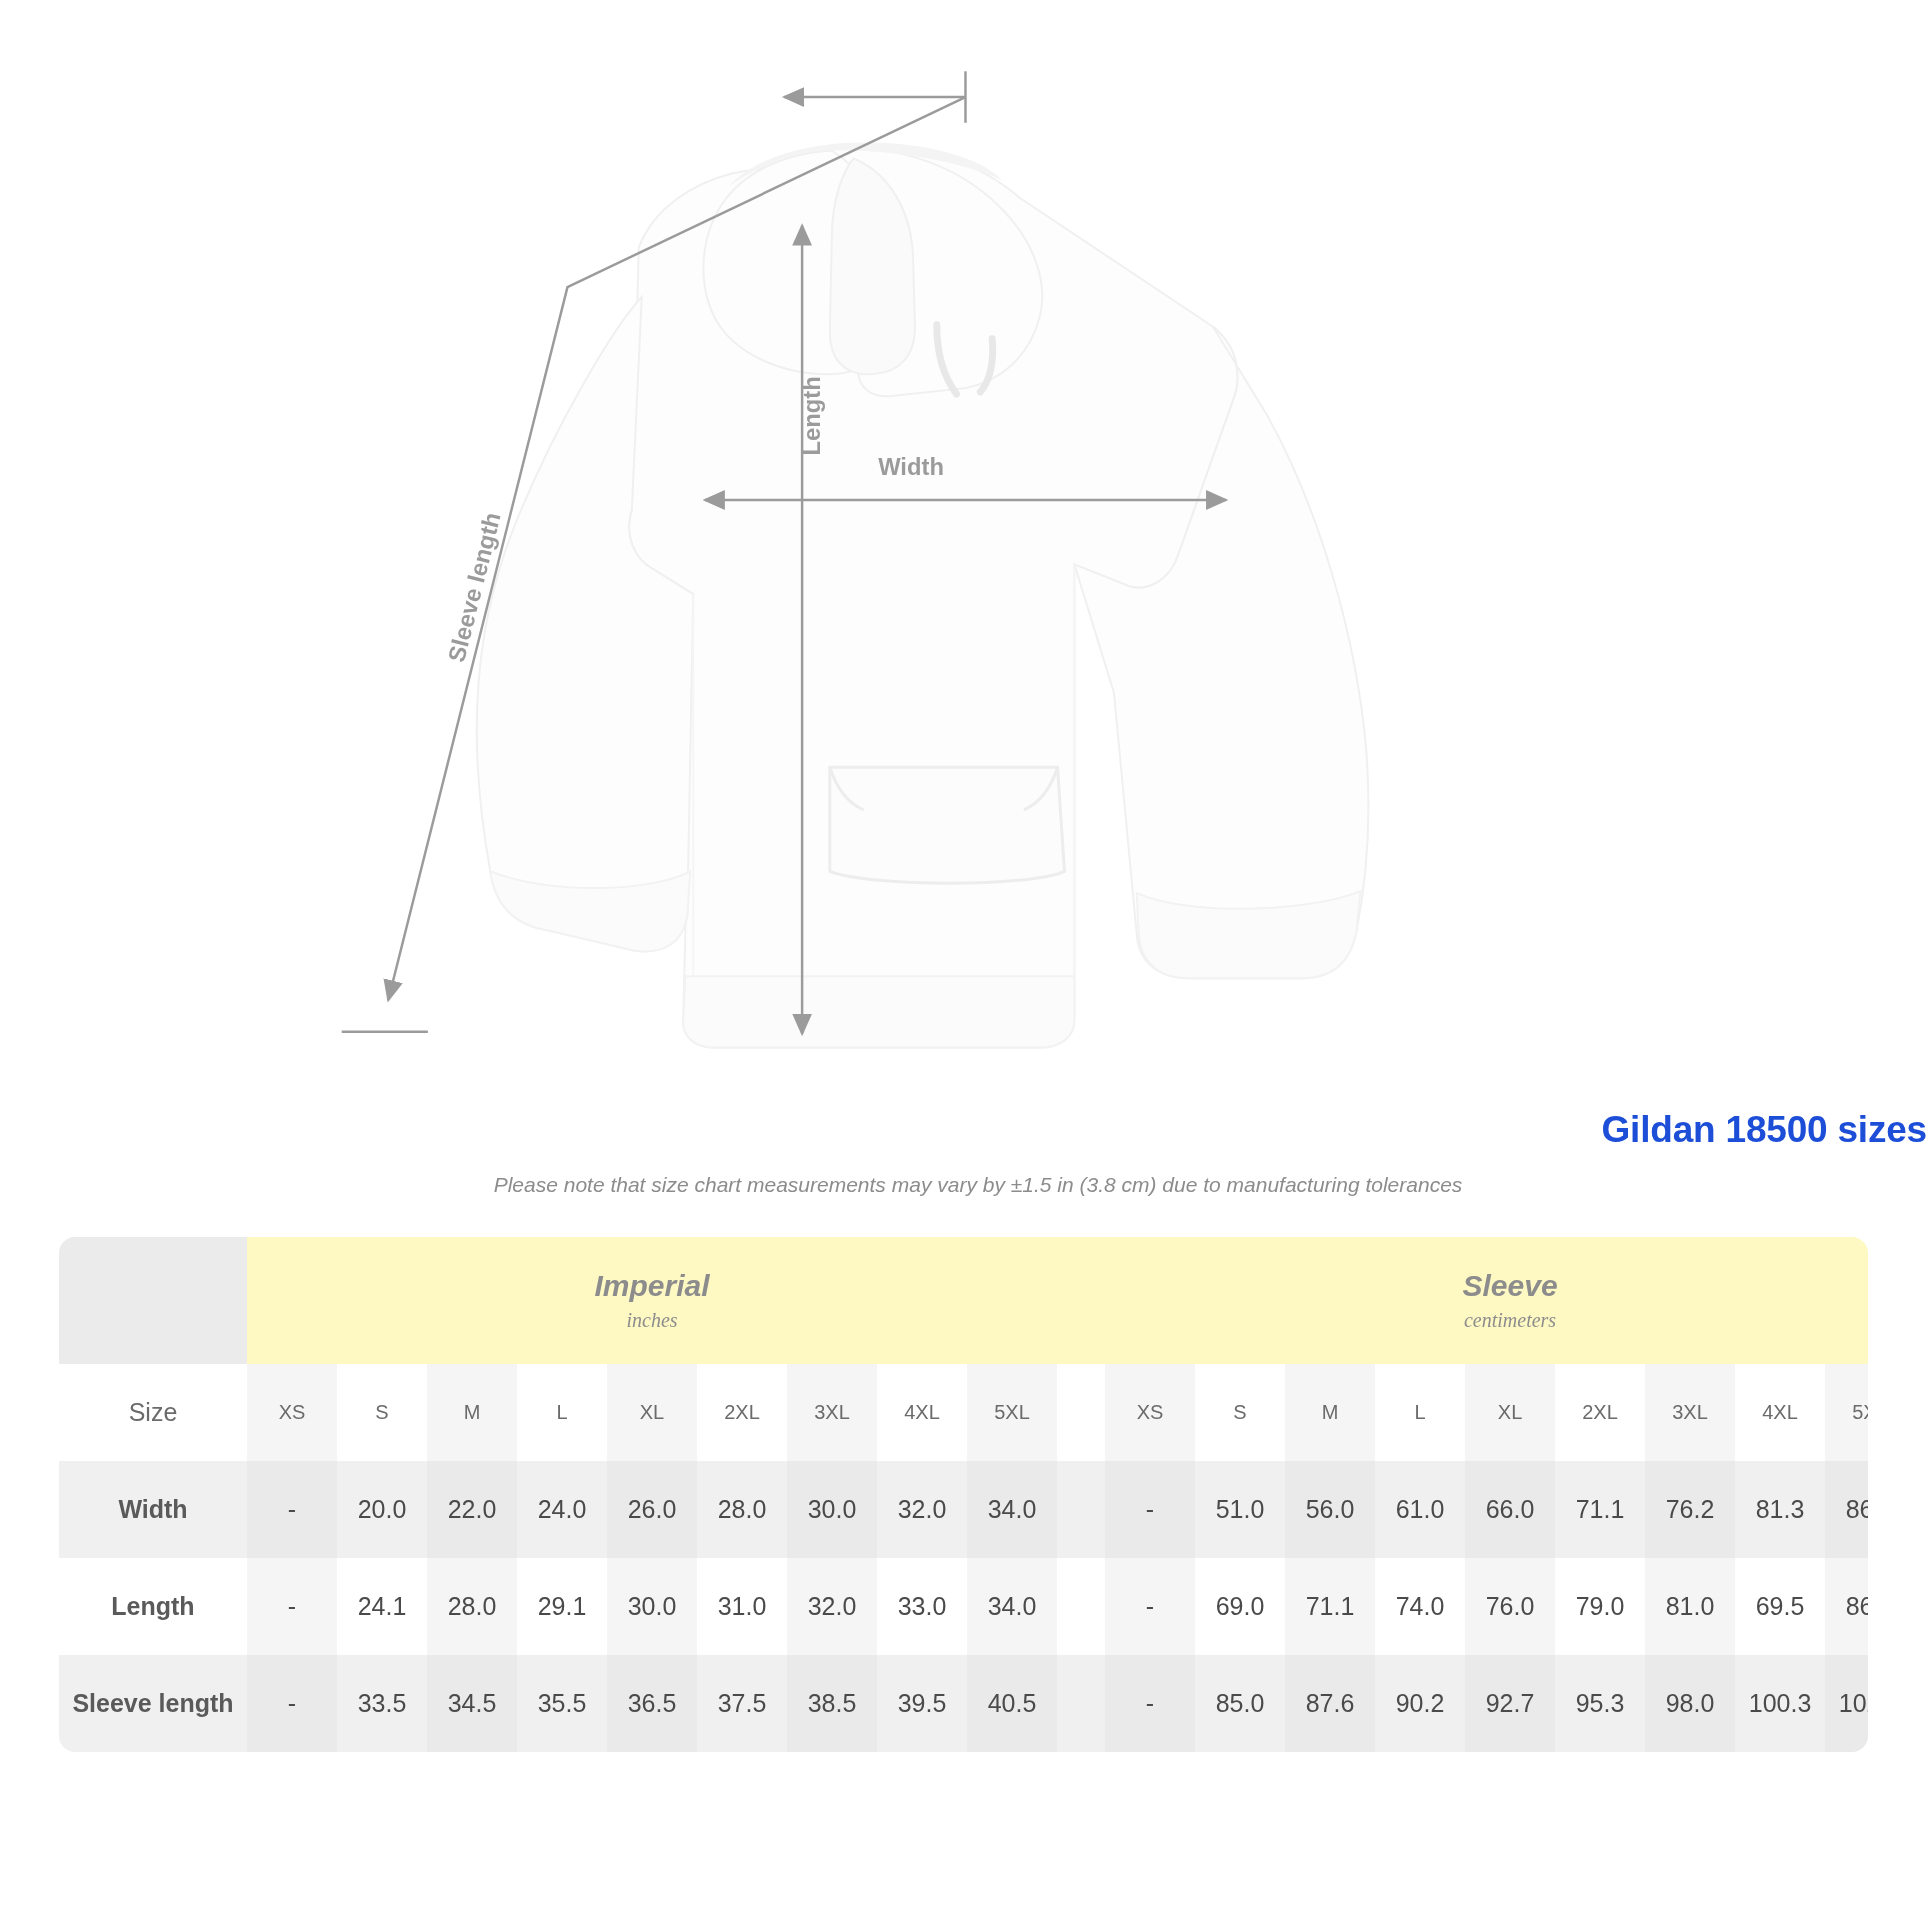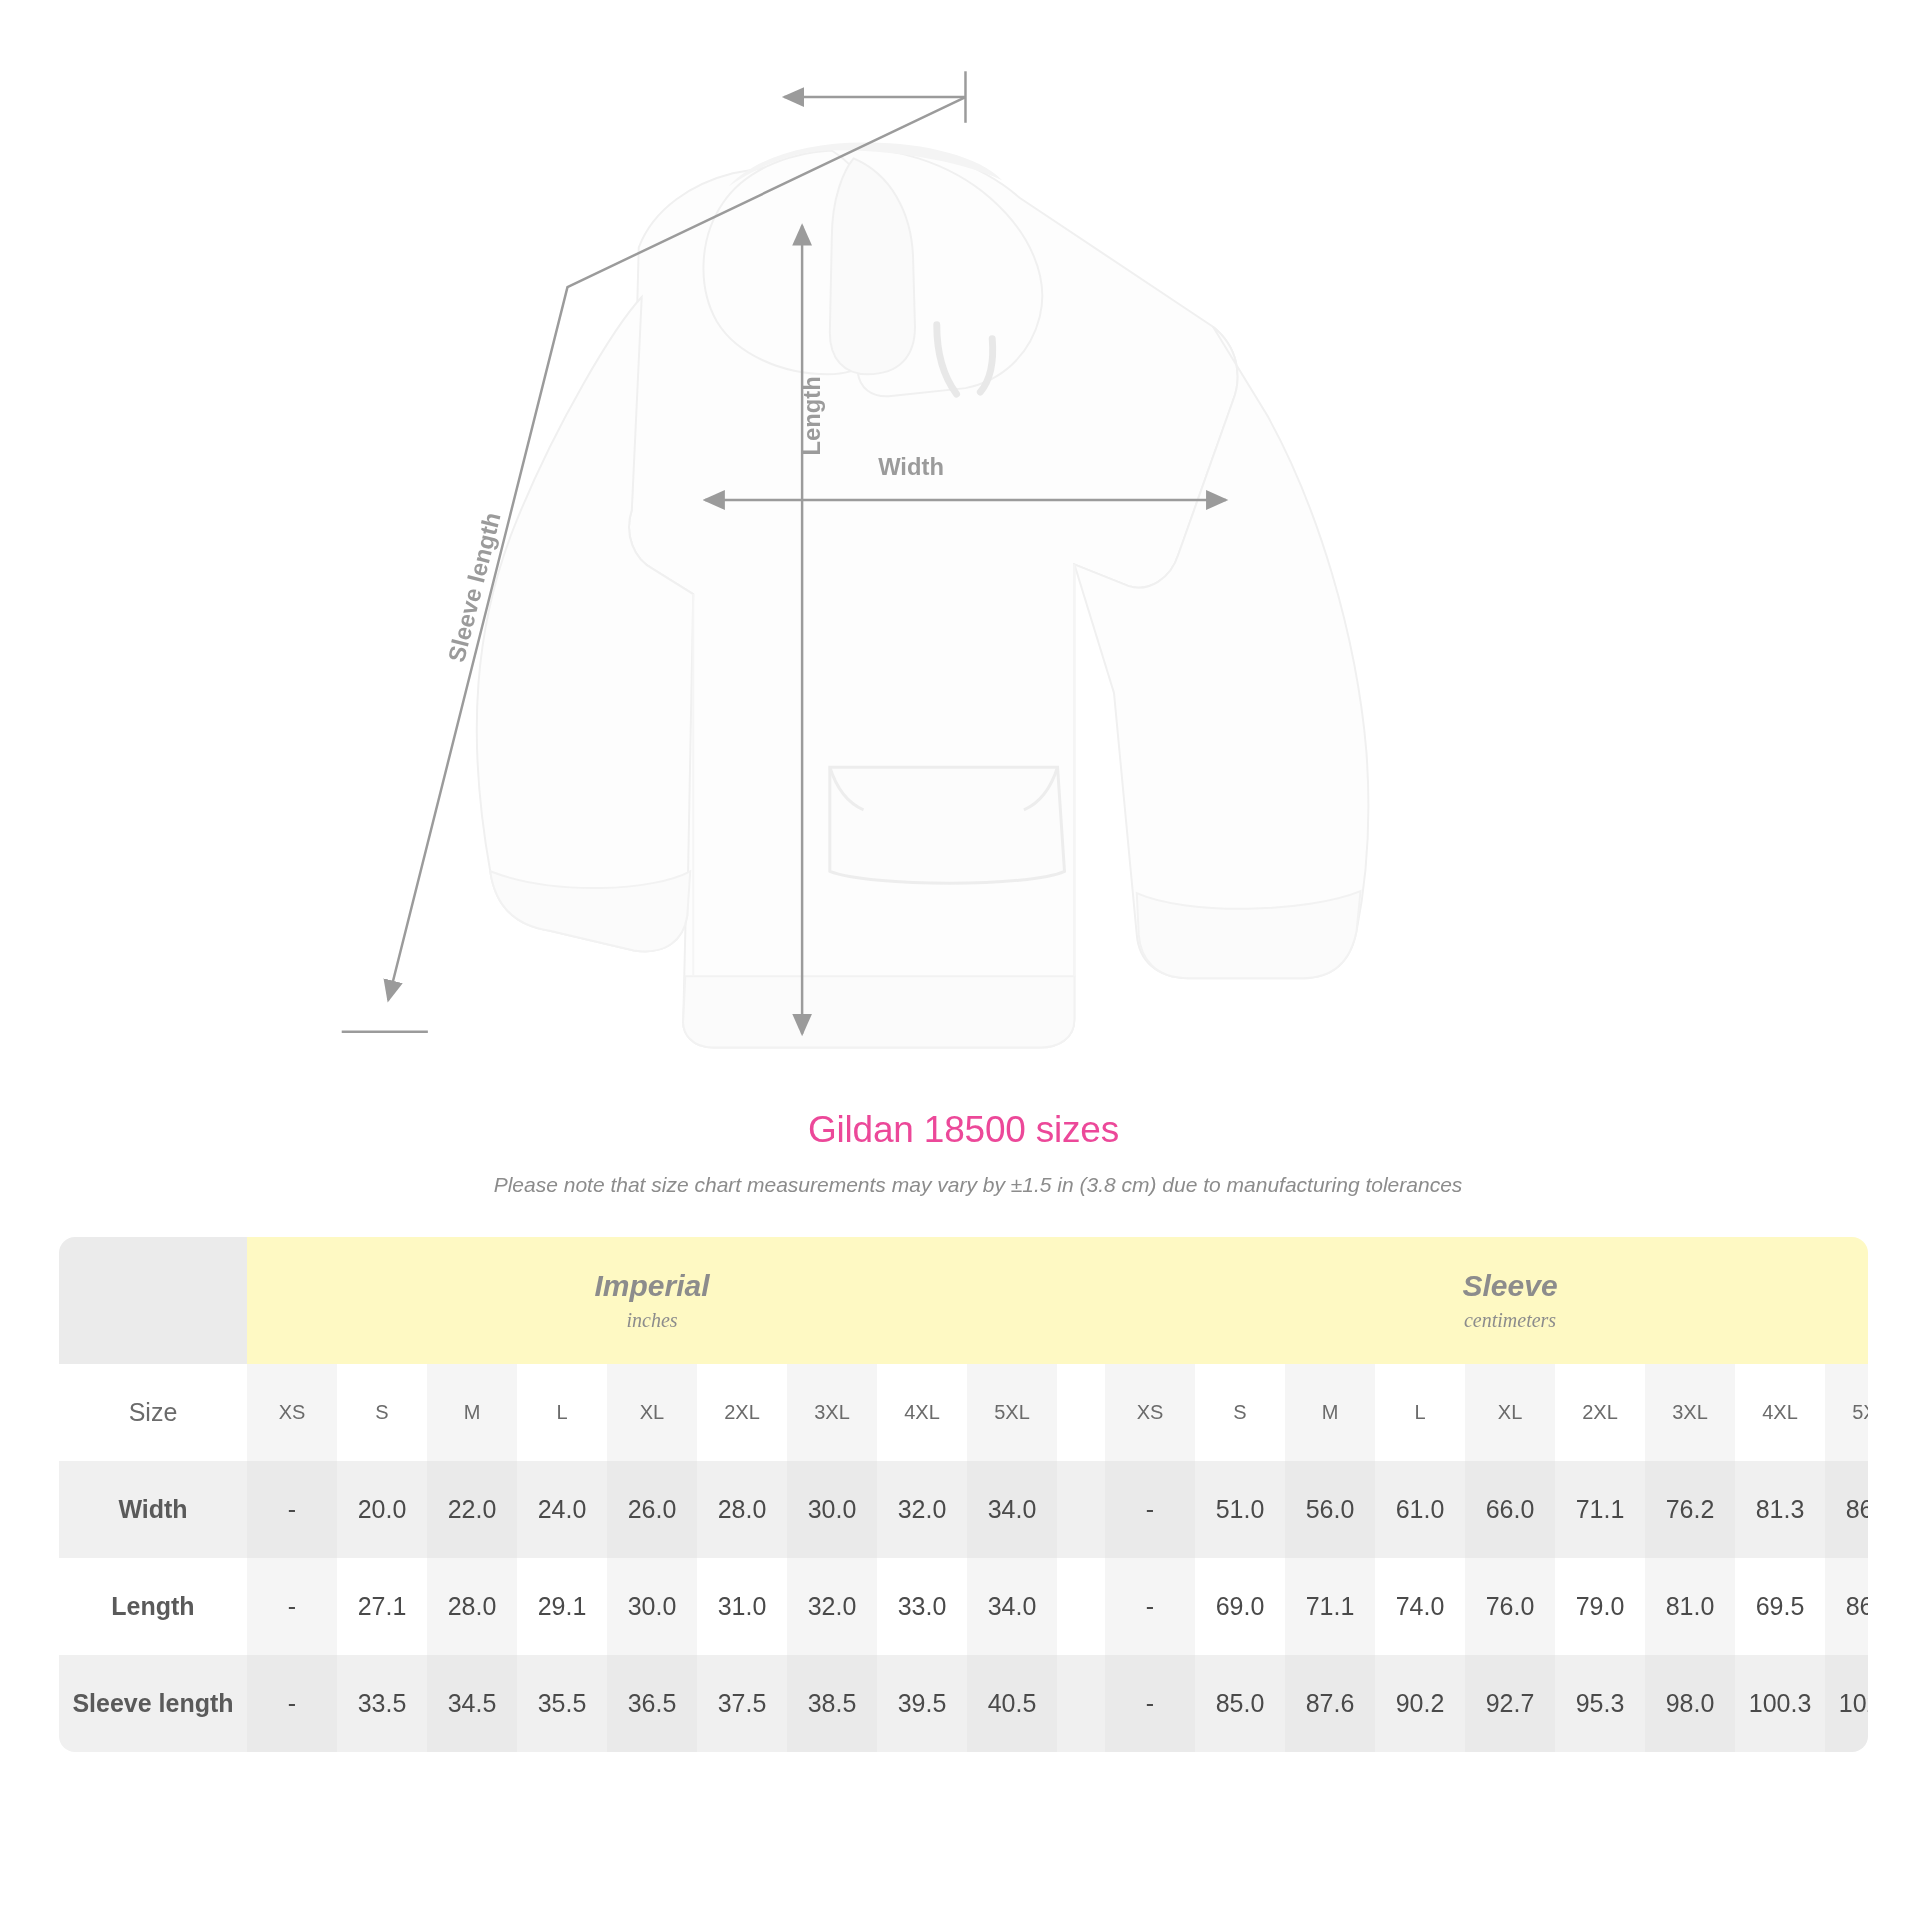--- a/index.html
+++ b/index.html
@@ -33,23 +33,24 @@
     top: 0;
   }
 
   
   .title-block {
     text-align: center;
     margin-top: 10px;
   }
   .chart-title {
     font-size: 37px;
-    font-weight: normal;
-    color: #ec4899;
+    font-weight: bold;
+    color: #1d4ed8;
     letter-spacing: -0.2px;
+    text-align: right;
   }
   .chart-note {
     font-size: 21px;
     font-style: italic;
     color: #8c8c8c;
     margin-top: 22px;
     margin-left: 29px;
   }
 
   
@@ -342,21 +343,21 @@
           <td class="shade">66.0</td>
           <td>71.1</td>
           <td class="shade">76.2</td>
           <td>81.3</td>
           <td class="shade">86.0</td>
         </tr>
 
         <tr class="data-row row-b">
           <td class="label-cell">Length</td>
           <td class="shade">-</td>
-          <td>27.1</td>
+          <td>24.1</td>
           <td class="shade">28.0</td>
           <td>29.1</td>
           <td class="shade">30.0</td>
           <td>31.0</td>
           <td class="shade">32.0</td>
           <td>33.0</td>
           <td class="shade">34.0</td>
           <td class="sep-b"></td>
           <td class="shade">-</td>
           <td>69.0</td>

